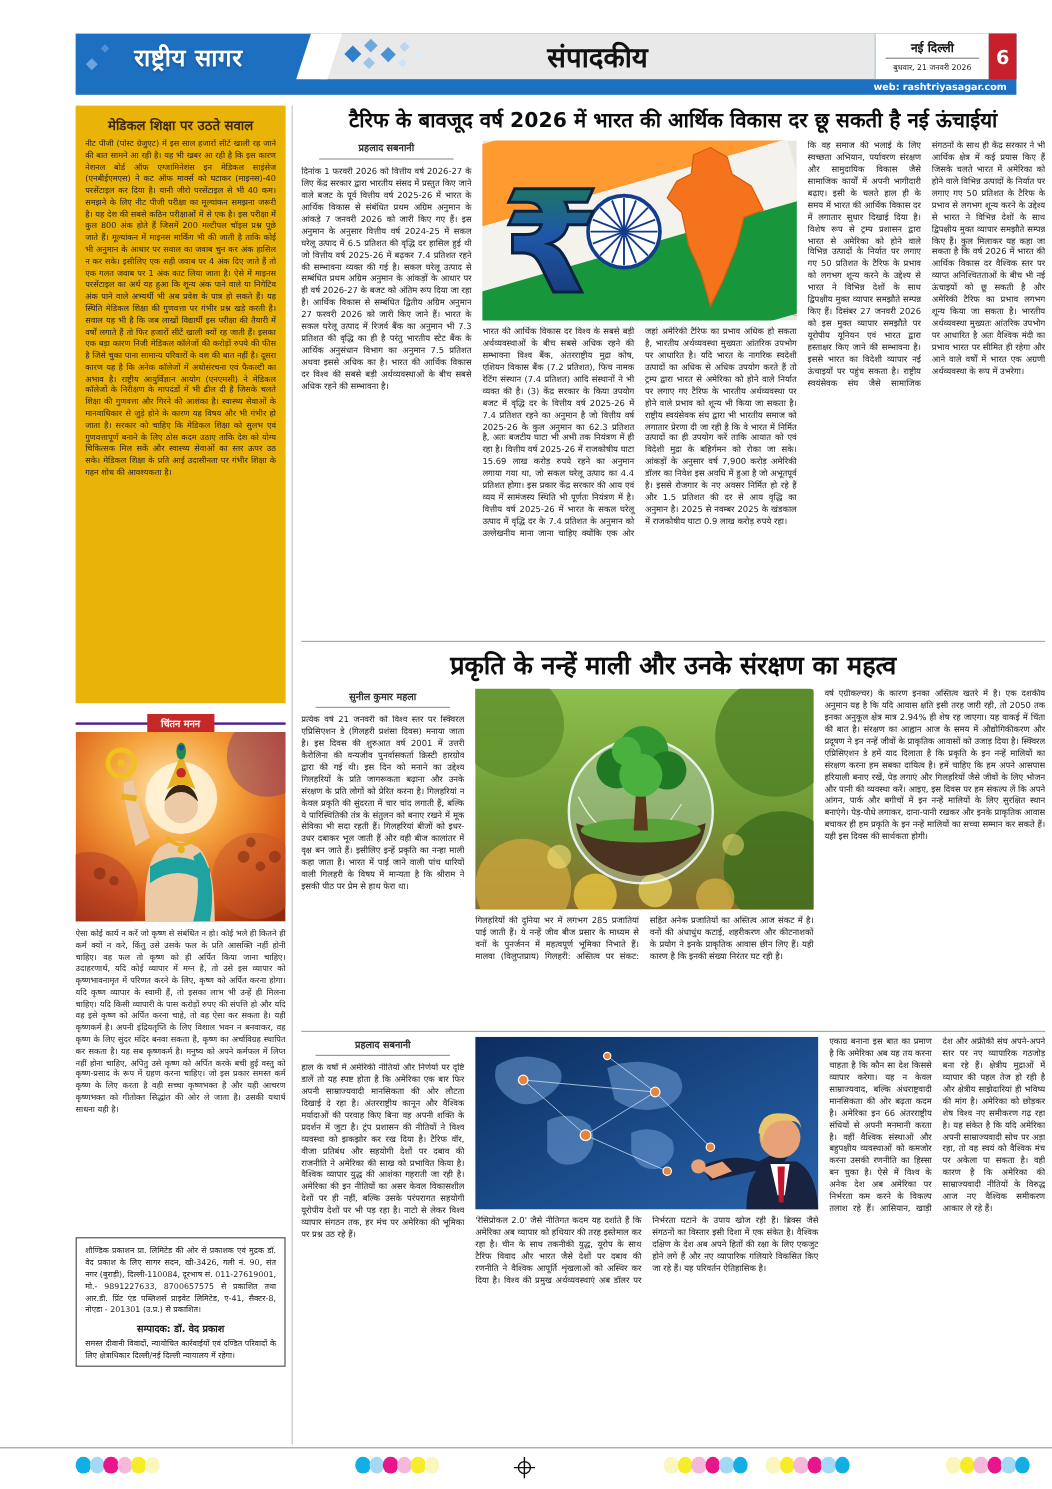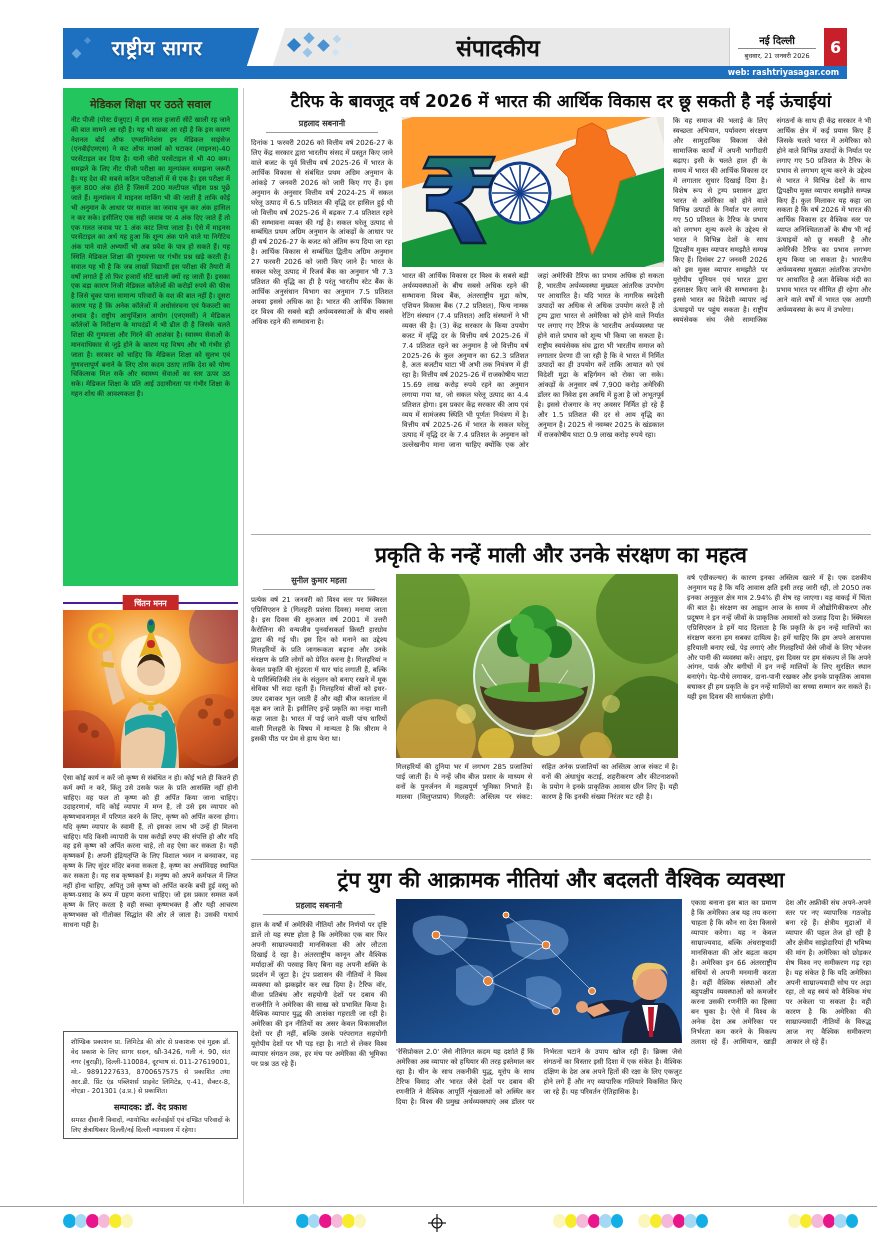--- a/index.html
+++ b/index.html
@@ -20,21 +20,21 @@
   .diamond-cluster{position:absolute;left:22px;top:4px;width:90px;height:30px;}
   .diamond-cluster span{position:absolute;transform:rotate(45deg);}
   .edition-box{width:94px;background:#ffffff;border-left:1px solid #cfcfcf;display:flex;flex-direction:column;align-items:center;justify-content:center;}
   .edition-box .city{font-size:10px;font-weight:bold;color:#111;line-height:1.1;}
   .edition-box .rule{width:78px;height:1px;background:#888;margin:2px 0;}
   .edition-box .date{font-size:6.5px;color:#222;}
   .pageno-box{width:23px;background:#c8202a;color:#fff;display:flex;align-items:center;justify-content:center;font-size:16px;font-weight:bold;}
   .web-strip{height:13px;display:flex;align-items:center;justify-content:flex-end;padding-right:8px;color:#fff;font-size:8px;font-weight:bold;}
   
   .sidebar{position:absolute;left:63px;top:88px;width:175px;}
-  .medical-box{background:#22c55e;padding:8px 8px 6px 8px;height:498px;overflow:hidden;box-sizing:border-box;}
+  .medical-box{background:#eab308;padding:8px 8px 6px 8px;height:498px;overflow:hidden;box-sizing:border-box;}
   .medical-title{font-size:11px;font-weight:bold;text-align:center;color:#3e2a12;margin-bottom:5px;}
   .small-body{font-size:6.8px;line-height:1.44;text-align:justify;color:#222;}
   .medical-body{height:462px;overflow:hidden;}
   .chintan{margin-top:16px;border-top:2px solid #4c1d95;position:relative;}
   .chintan-tab{position:absolute;top:-9px;left:50%;transform:translateX(-50%);background:#c62828;color:#fff;font-size:8px;font-weight:bold;padding:2px 12px;white-space:nowrap;}
   .krishna-headline{margin-top:12px;font-size:20px;font-weight:bold;text-align:center;color:#8e1c1c;}
   .krishna-img{display:block;margin-top:6px;width:175px;height:158px;}
   .krishna-body{margin-top:6px;height:248px;overflow:hidden;}
   .imprint{margin-top:9px;border:1px solid #555;padding:6px 7px;background:#fff;box-sizing:border-box;height:108px;overflow:hidden;}
   .imprint .pub{font-size:6.6px;line-height:1.5;text-align:justify;color:#222;}
@@ -292,21 +292,20 @@
           </svg>
           <div class="coltext two-col a2-under">गिलहरियों की दुनिया भर में लगभग 285 प्रजातियां पाई जाती हैं। ये नन्हें जीव बीज प्रसार के माध्यम से वनों के पुनर्जनन में महत्वपूर्ण भूमिका निभाते हैं। मालवा (विलुप्तप्राय) गिलहरी: अस्तित्व पर संकट: सहित अनेक प्रजातियों का अस्तित्व आज संकट में है। वनों की अंधाधुंध कटाई, शहरीकरण और कीटनाशकों के प्रयोग ने इनके प्राकृतिक आवास छीन लिए हैं। यही कारण है कि इनकी संख्या निरंतर घट रही है।</div>
         </div>
         <div class="coltext a2-right">वर्ष एग्रीकल्चर) के कारण इनका अस्तित्व खतरे में है। एक दशकीय अनुमान यह है कि यदि आवास क्षति इसी तरह जारी रही, तो 2050 तक इनका अनुकूल क्षेत्र मात्र 2.94% ही शेष रह जाएगा। यह वाकई में चिंता की बात है। संरक्षण का आह्वान आज के समय में औद्योगिकीकरण और प्रदूषण ने इन नन्हें जीवों के प्राकृतिक आवासों को उजाड़ दिया है। स्क्विरल एप्रिसिएशन डे हमें याद दिलाता है कि प्रकृति के इन नन्हें मालियों का संरक्षण करना हम सबका दायित्व है। हमें चाहिए कि हम अपने आसपास हरियाली बनाए रखें, पेड़ लगाएं और गिलहरियों जैसे जीवों के लिए भोजन और पानी की व्यवस्था करें। आइए, इस दिवस पर हम संकल्प लें कि अपने आंगन, पार्क और बगीचों में इन नन्हें मालियों के लिए सुरक्षित स्थान बनाएंगे। पेड़-पौधे लगाकर, दाना-पानी रखकर और इनके प्राकृतिक आवास बचाकर ही हम प्रकृति के इन नन्हें मालियों का सच्चा सम्मान कर सकते हैं। यही इस दिवस की सार्थकता होगी।</div>
       </div>
     </div>
 
     <div class="art-sep"></div>
 
     <div>
-      <div class="headline h1-3">ट्रंप युग की आक्रामक नीतियां और बदलती वैश्विक व्यवस्था</div>
       <div class="art-content">
         <div class="colA a3-colA">
           <div class="byline">प्रहलाद सबनानी</div>
           <div class="coltext">हाल के वर्षों में अमेरिकी नीतियों और निर्णयों पर दृष्टि डालें तो यह स्पष्ट होता है कि अमेरिका एक बार फिर अपनी साम्राज्यवादी मानसिकता की ओर लौटता दिखाई दे रहा है। अंतरराष्ट्रीय कानून और वैश्विक मर्यादाओं की परवाह किए बिना वह अपनी शक्ति के प्रदर्शन में जुटा है। ट्रंप प्रशासन की नीतियों ने विश्व व्यवस्था को झकझोर कर रख दिया है। टैरिफ वॉर, वीजा प्रतिबंध और सहयोगी देशों पर दबाव की राजनीति ने अमेरिका की साख को प्रभावित किया है। वैश्विक व्यापार युद्ध की आशंका गहराती जा रही है। अमेरिका की इन नीतियों का असर केवल विकासशील देशों पर ही नहीं, बल्कि उसके परंपरागत सहयोगी यूरोपीय देशों पर भी पड़ रहा है। नाटो से लेकर विश्व व्यापार संगठन तक, हर मंच पर अमेरिका की भूमिका पर प्रश्न उठ रहे हैं।</div>
         </div>
         <div class="mid-block a3-mid">
 
           <svg class="art-img" width="286" height="144" viewBox="0 0 286 144" preserveAspectRatio="none">
             <defs>
               <linearGradient id="sea" x1="0" y1="0" x2="1" y2="1">

